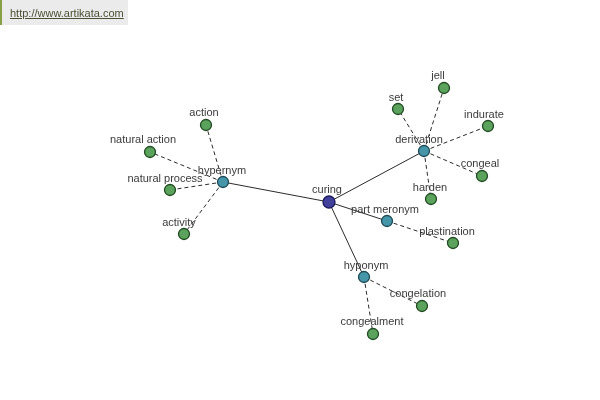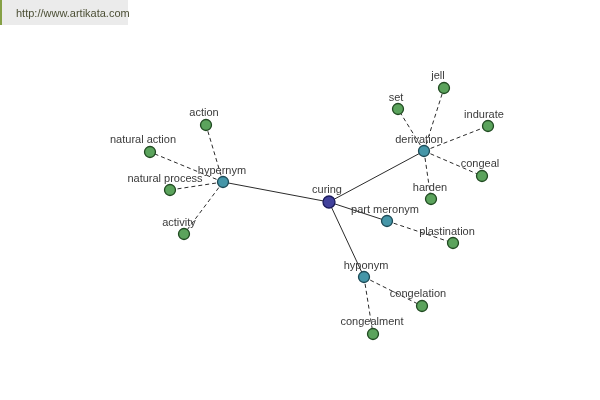--- a/index.html
+++ b/index.html
@@ -13,21 +13,21 @@
   .graph-svg { position: absolute; left: 0; top: 0; width: 600px; height: 400px; }
   .url-bar {
     position: absolute; left: 0; top: 0;
     width: 128px; height: 25px;
     background: #ebebeb;
     display: flex; align-items: center;
   }
   .url-accent { width: 2px; height: 100%; background: #85a045; flex: 0 0 auto; }
   .url-text {
     font-size: 11px; color: #4c4f35;
-    padding-left: 14px; white-space: nowrap;
+    padding-left: 8px; white-space: nowrap; text-decoration: underline;
   }
   .edge { stroke: #2b2b2b; stroke-width: 1; fill: none; }
   .edge.dashed { stroke-dasharray: 4 3; }
   .node { stroke-width: 1.3; cursor: pointer; }
   .node-label {
     font-size: 11px; fill: #3a3a3a;
     text-anchor: middle; dominant-baseline: central;
     font-family: "Liberation Sans", "DejaVu Sans", sans-serif;
   }
 </style>

